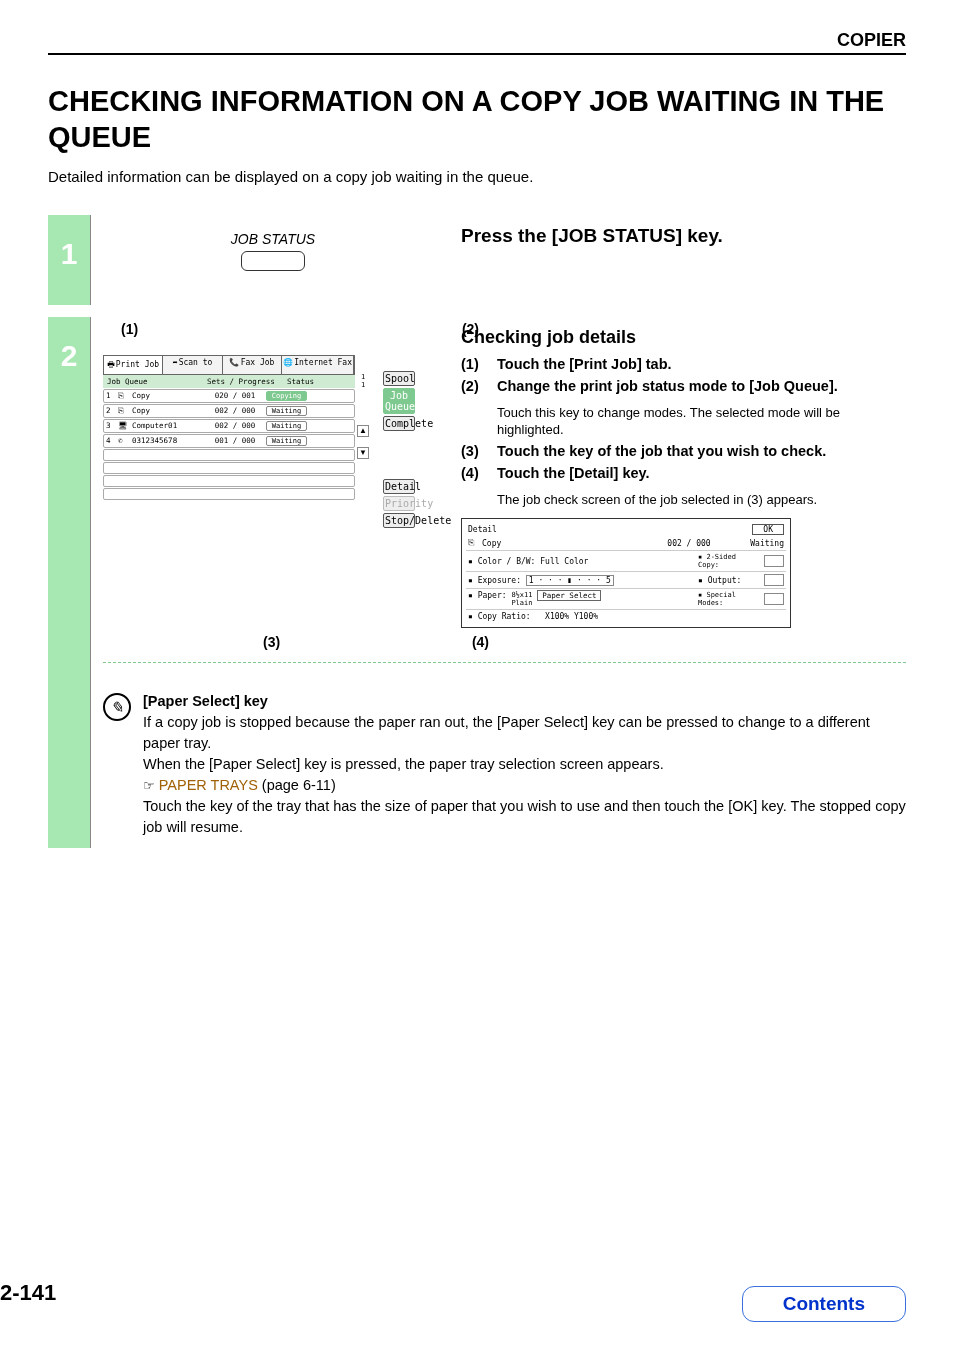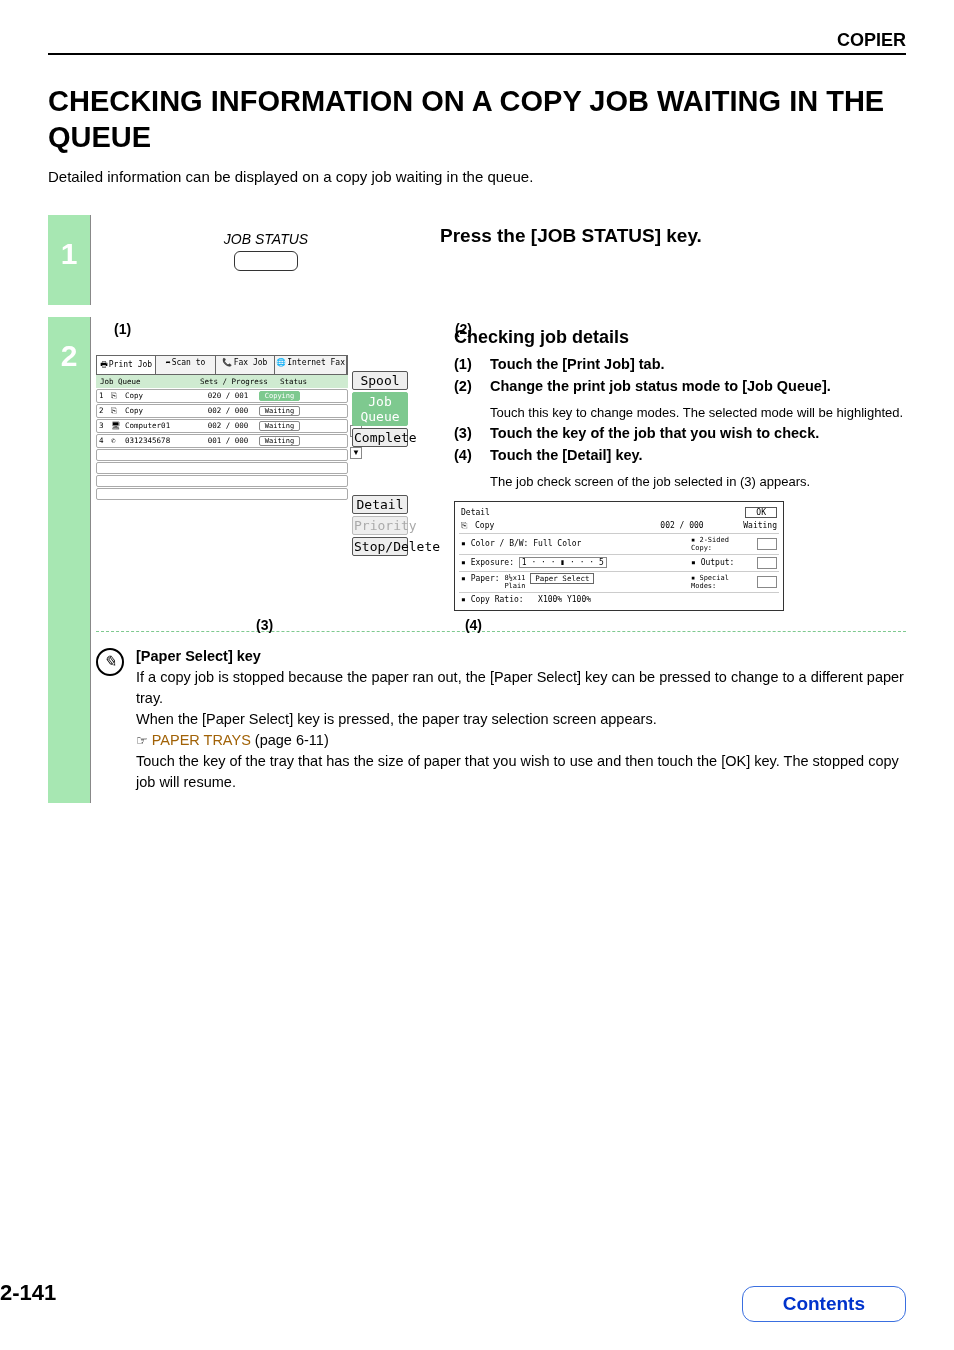--- a/index.html
+++ b/index.html
@@ -44,23 +44,23 @@
     font-weight: bold;
     font-size: 30px;
     display: flex;
     align-items: flex-start;
     justify-content: center;
     padding-top: 22px;
   }
   .step-body {
     flex: 1;
     border-left: 1px solid #888;
-    padding: 10px 0 10px 5px;
+    padding: 10px 0 10px 12px;
     display: flex;
-    gap: 4px;
+    gap: 18px;
   }
   .step-left { flex: 0 0 340px; position: relative; }
   .step-right { flex: 1; }
   .step-heading {
     font-size: 19px;
     font-weight: bold;
     margin-bottom: 24px;
   }
   .sub-heading {
     font-size: 18px;
@@ -103,21 +103,21 @@
   .list-head span:nth-child(2){flex:0 0 80px}
   .list-head span:nth-child(3){flex:0 0 60px}
   .job-row { display: flex; align-items: center; font-family: monospace; font-size: 7.5px; border:1px solid #aaa; border-radius:2px; padding:1px 2px; margin:1px 0;}
   .job-row .jn { width:12px; }
   .job-row .ji { width:14px; }
   .job-row .jname { width:72px; }
   .job-row .jprog { width:62px; text-align:center; }
   .job-row .jstat { width:41px; border:1px solid #888; text-align:center; border-radius:2px; font-size:7px; padding:0 1px;}
   .job-row.copying .jstat { background:#7ec98f; color:#fff; border-color:#7ec98f;}
   .side-btns { position:absolute; right:-60px; top:16px; width:56px; display:flex; flex-direction:column; gap:2px; }
-  .side-btn { font-family: monospace; font-size:13px; text-align:center; border:1px solid #555; padding:1px 1px; border-radius:2px; background:#eee;}
+  .side-btn { font-family: monospace; font-size:10px; text-align:center; border:1px solid #555; padding:1px 1px; border-radius:2px; background:#eee;margin-left:24px;}
   .side-btn.sel { background:#7ec98f; color:#fff; border-color:#7ec98f;}
   .side-btn.dis { color:#aaa; border-color:#bbb;}
   .scroll-col { position:absolute; right:-14px; top:18px; width:12px; }
   .scroll-col .sn { font-family:monospace; font-size:7px; text-align:center; }
   .scroll-col .arrw { border:1px solid #888; height:12px; display:flex; align-items:center; justify-content:center; font-size:8px; margin-top:36px;}
   .scroll-col .arrw2 { border:1px solid #888; height:12px; display:flex; align-items:center; justify-content:center; font-size:8px; margin-top:10px;}
 
   
   .detail-shot {
     border: 1px solid #333; padding: 4px; font-size: 8px; width: 330px; margin-top: 10px;

